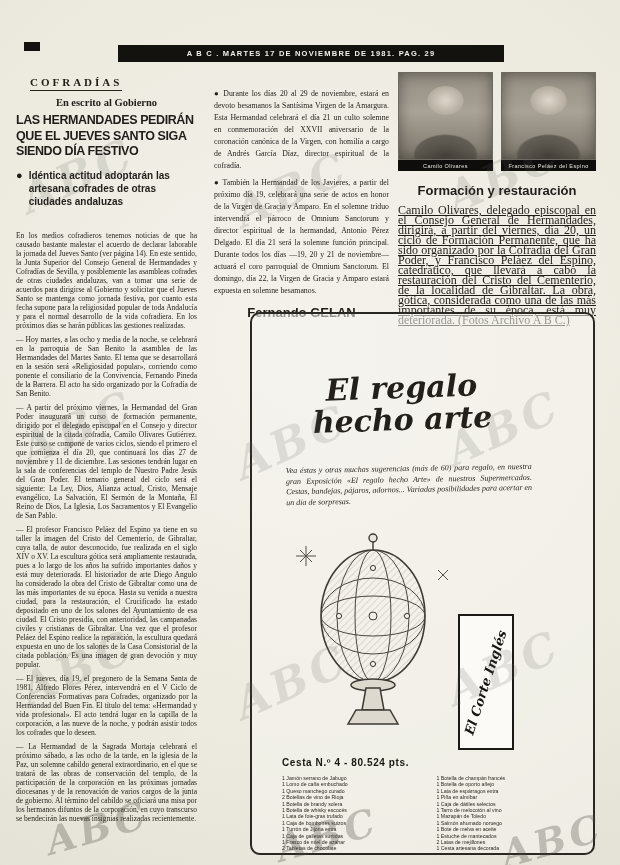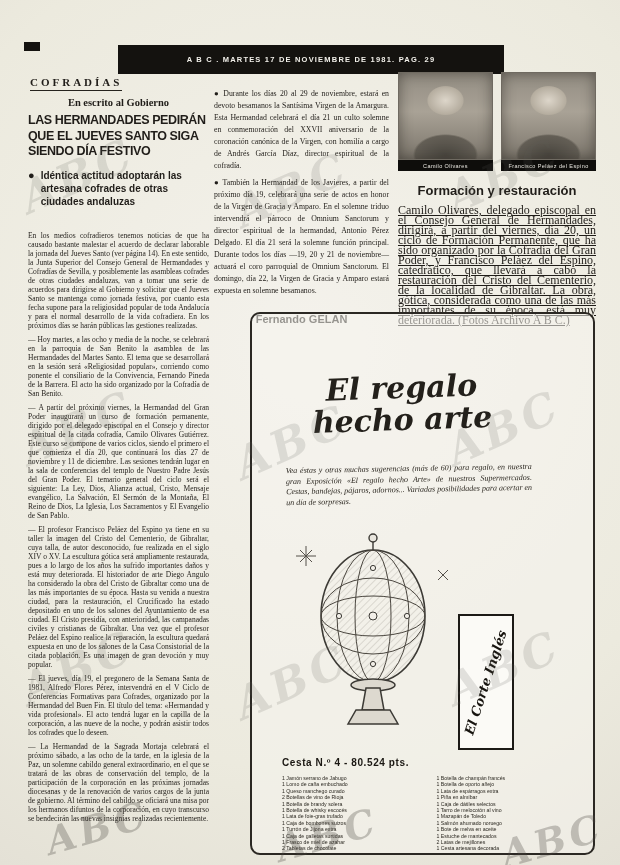--- a/index.html
+++ b/index.html
@@ -4,44 +4,44 @@
 <style>
   html,body{margin:0;padding:0;background:#d8d5ce;}
   .page{
     position:relative;width:620px;height:865px;margin:0 auto;overflow:hidden;
     background:radial-gradient(circle at 50% 40%, #f4f2ec 0%, #eceade 70%, #e4e1d6 100%);
     font-family:"Liberation Serif", serif;color:#201d19;
   }
   
   .corner-mark{position:absolute;left:24px;top:42px;width:16px;height:9px;background:#14120f;}
   .masthead-bar{
-    position:absolute;left:118px;top:45px;width:386px;height:29px;background:#14120f;
+    position:absolute;left:118px;top:45px;width:386px;height:17px;background:#14120f;
     color:#f2f0ea;font-family:"Liberation Sans",sans-serif;font-size:7.5px;font-weight:bold;
     letter-spacing:1.2px;display:flex;align-items:center;justify-content:center;white-space:nowrap;
   }
   .section-label{
     position:absolute;left:30px;top:76px;font-weight:bold;font-size:11px;letter-spacing:3px;
     border-bottom:1.5px solid #26231e;padding-bottom:2px;
   }
   
-  .col1{position:absolute;left:28px;top:97px;width:181px;}
+  .col1{position:absolute;left:16px;top:97px;width:181px;}
   .col2{position:absolute;left:214px;top:88px;width:175px;}
   .col3{position:absolute;left:398px;top:72px;width:198px;}
   .kicker{text-align:center;font-weight:bold;font-size:10.5px;margin-bottom:5px;}
   .headline{
     font-family:"Liberation Sans",sans-serif;font-weight:bold;font-size:12.5px;
     letter-spacing:-0.4px;line-height:1.25;
   }
   .standfirst{display:flex;gap:6px;margin-top:9px;font-family:"Liberation Sans",sans-serif;
     font-weight:bold;font-size:10px;line-height:1.3;}
   .standfirst .bullet{font-size:11px;line-height:1.1;}
   .bodycopy{margin-top:23px;font-size:7.5px;line-height:9px;text-align:justify;}
   .bodycopy p{margin:0 0 5px 0;}
   .col2 .bodycopy{margin-top:0;font-size:7.8px;line-height:12px;}
-  .signature{text-align:center;font-weight:bold;font-size:11px;margin-top:16px;
+  .signature{text-align:center;font-weight:bold;font-size:13px;margin-top:8px;
     font-family:"Liberation Sans",sans-serif;}
   
   .photo-row{display:flex;gap:8px;}
   .photo-cell{flex:1;}
   .photo{
     height:88px;border:1px solid #6f6a61;box-sizing:border-box;
     background:
       radial-gradient(ellipse 30px 24px at 50% 32%, #ddd6ca 0%, #b5ad9f 58%, rgba(0,0,0,0) 62%),
       radial-gradient(ellipse 44px 28px at 50% 95%, #4e4a43 0%, #635e55 68%, rgba(0,0,0,0) 74%),
       linear-gradient(180deg,#938d83 0%, #a9a296 45%, #7b756b 100%);

